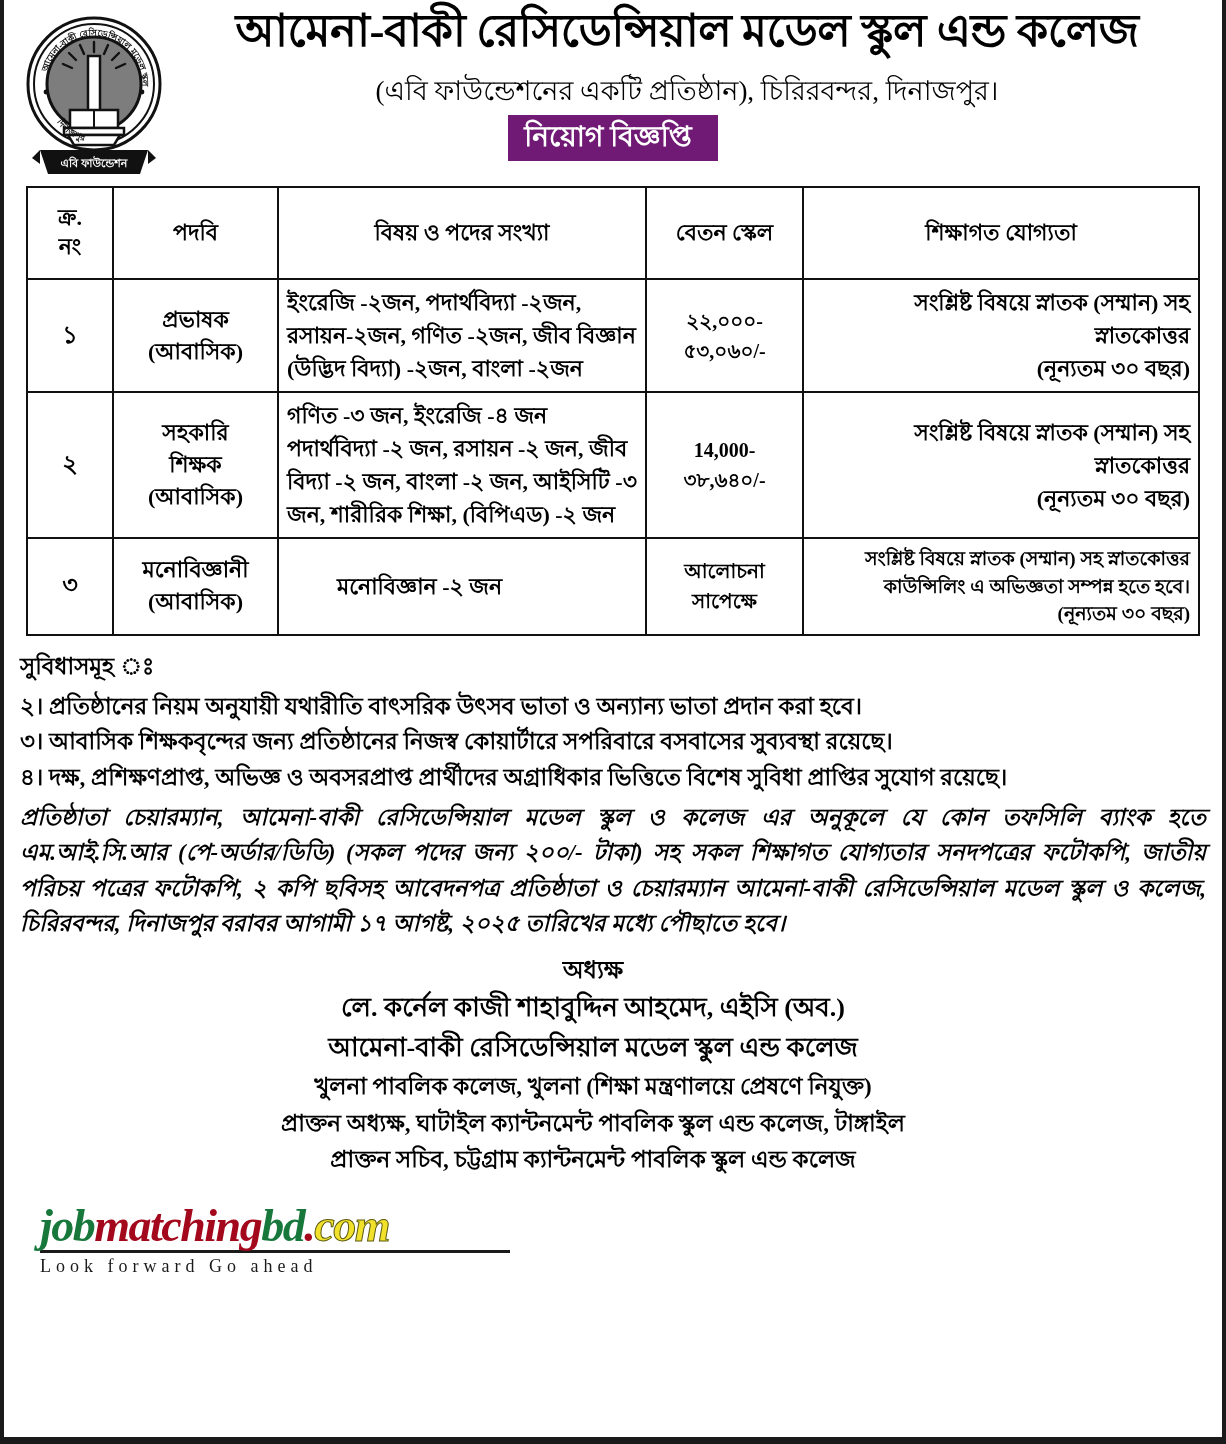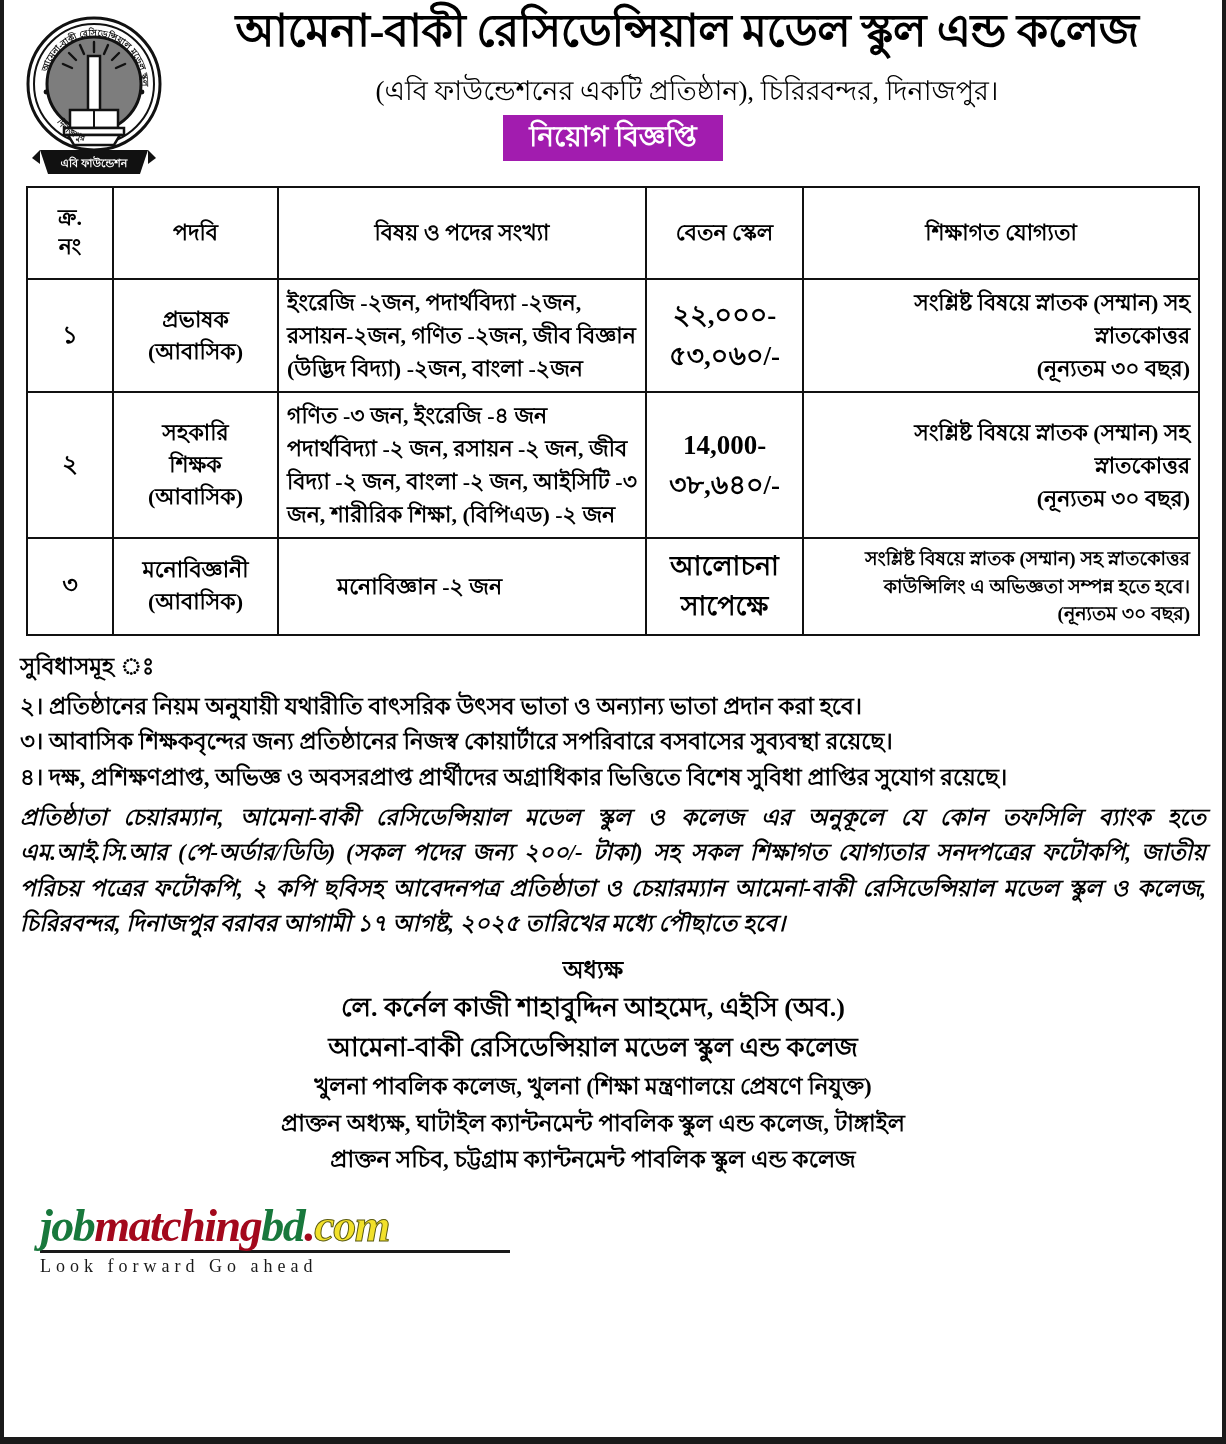--- a/index.html
+++ b/index.html
@@ -57,27 +57,27 @@
     line-height: 1.3;
     margin-top: 16px;
     white-space: nowrap;
   }
   .badge-row {
     text-align: center;
     margin-top: 6px;
   }
   .notice-badge {
     display: inline-block;
-    background: #a21caf;
+    background: #701a75;
     color: #ffffff;
     font-family: "Liberation Serif", "DejaVu Serif", serif;
     font-weight: bold;
     font-size: 28px;
     line-height: 1;
-    padding: 8px 26px 10px 26px;
+    padding: 8px 26px 10px 16px;
   }
 
   
   .table-wrap {
     margin: 0 22px;
   }
   table.circ {
     width: 100%;
     border-collapse: collapse;
     table-layout: fixed;
@@ -115,21 +115,21 @@
     text-align: left;
     font-size: 22px;
     line-height: 1.5;
   }
   td.c-subj.center {
     text-align: left;
     padding-left: 58px;
   }
   td.c-pay {
     text-align: center;
-    font-size: 27px;
+    font-size: 20px;
     line-height: 1.5;
   }
   td.c-qual {
     text-align: right;
     font-size: 22px;
     line-height: 1.5;
   }
   td.c-qual.small {
     font-size: 19px;
     line-height: 1.45;

